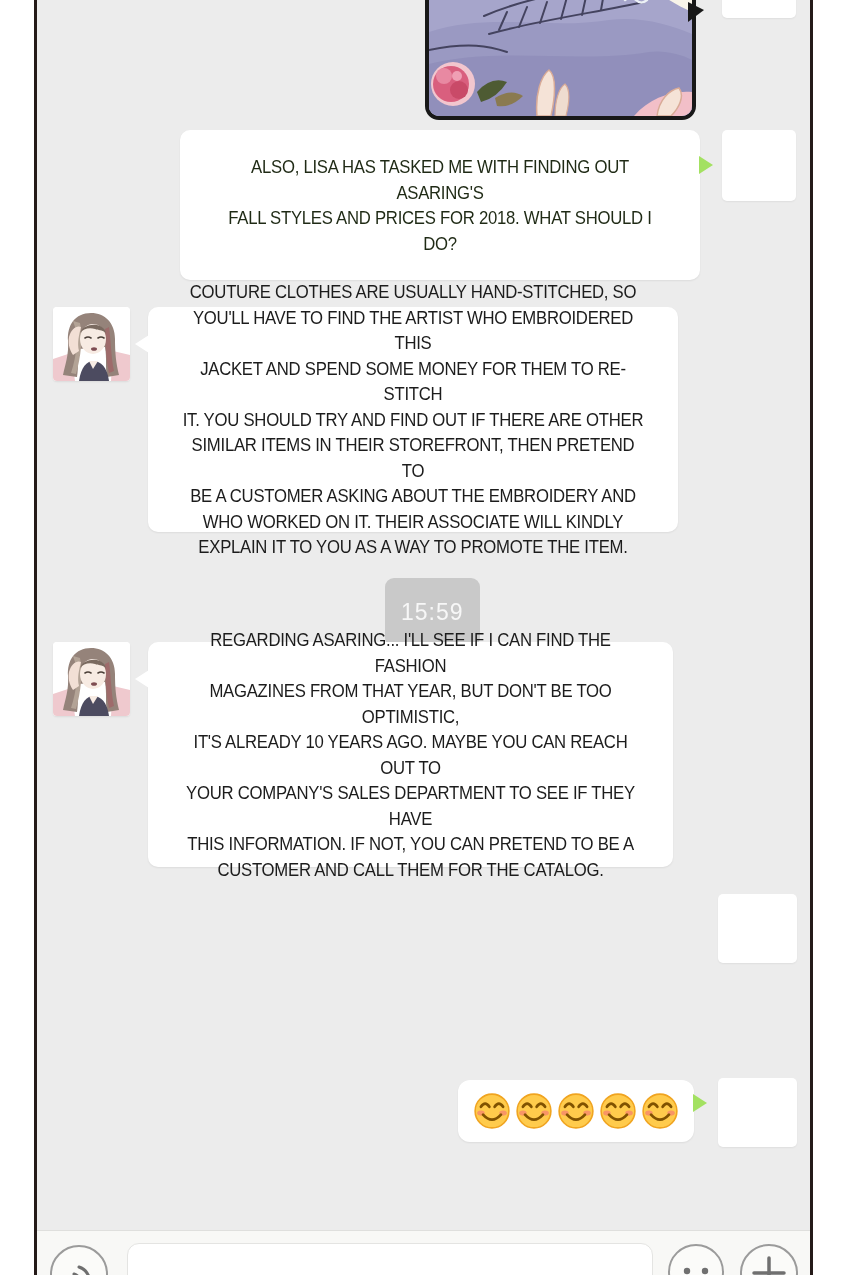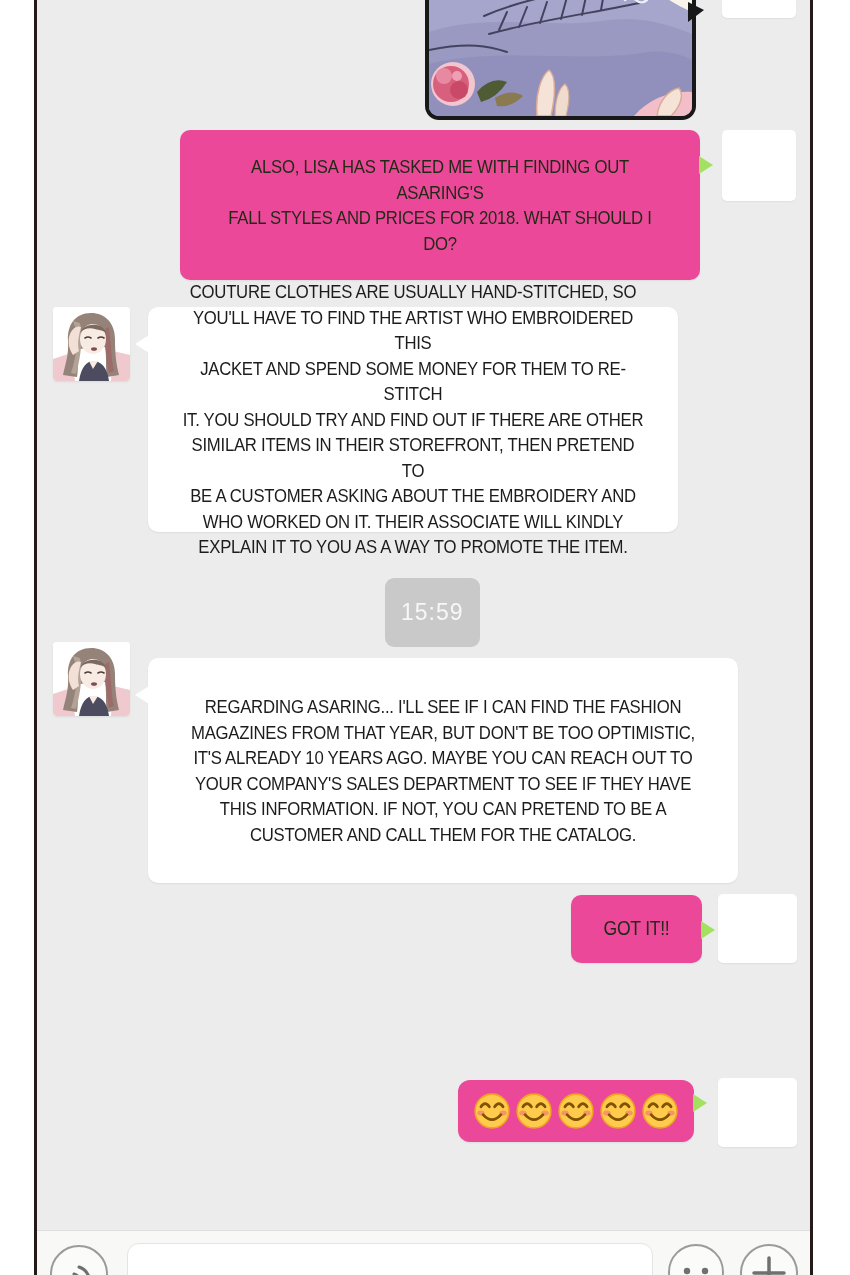--- a/index.html
+++ b/index.html
@@ -14,21 +14,21 @@
   .screen{
     position:absolute;left:37px;top:0;width:773px;height:1275px;
     background:#ececec;overflow:hidden;
   }
   
   .bubble{
     position:absolute;border-radius:10px;
     box-shadow:0 1px 2px rgba(0,0,0,.07);
     display:flex;align-items:center;justify-content:center;
   }
-  .bubble.sent{background:#ec4899;}
+  .bubble.sent{background:#ffffff;}
   .bubble.received{background:#ffffff;}
   .msg-text{
     white-space:pre-line;text-align:center;color:#1f2a15;
     font-size:19px;line-height:25.5px;letter-spacing:-0.3px;
     transform:scaleX(0.88);transform-origin:50% 50%;
     width:114%;
   }
   .received .msg-text{color:#1c1c1c;}
   .tail-right{
     position:absolute;width:0;height:0;
@@ -191,34 +191,30 @@
       <ellipse cx="40" cy="32" rx="13" ry="15" fill="#f7ebe3"></ellipse>
       <path d="M27,26 C30,16 50,14 53,26 C48,22 46,24 42,22 C36,20 30,22 27,26 Z" fill="#7a6a60"></path>
       <path d="M32,31 q3,-2 6,0" stroke="#4a3f38" stroke-width="1.6" fill="none" stroke-linecap="round"></path>
       <path d="M45,31 q3,-2 6,0" stroke="#4a3f38" stroke-width="1.6" fill="none" stroke-linecap="round"></path>
       <ellipse cx="41" cy="42" rx="3" ry="1.8" fill="#7e4c52"></ellipse>
       <path d="M26,74 C28,60 34,54 40,54 C48,54 54,60 56,74 Z" fill="#4c4b60"></path>
       <path d="M36,54 L40,62 L45,54 Z" fill="#f7ebe3"></path>
       <path d="M16,30 C18,22 24,18 28,20 C26,28 24,36 26,44 L20,48 C16,42 15,36 16,30 Z" fill="#f2dfd5"></path>
     </svg>
   </div>
-  <div class="bubble received" style="left:111px;top:642px;width:590px;height:225px;margin-top:16px;">
+  <div class="bubble received" style="left:111px;top:642px;width:525px;height:225px;">
     <div class="tail-left" style="top:28px;"></div>
     <div class="msg-text">REGARDING ASARING... I'LL SEE IF I CAN FIND THE FASHION
 MAGAZINES FROM THAT YEAR, BUT DON'T BE TOO OPTIMISTIC,
 IT'S ALREADY 10 YEARS AGO. MAYBE YOU CAN REACH OUT TO
 YOUR COMPANY'S SALES DEPARTMENT TO SEE IF THEY HAVE
 THIS INFORMATION. IF NOT, YOU CAN PRETEND TO BE A
 CUSTOMER AND CALL THEM FOR THE CATALOG.</div>
   </div>
 
-  <div class="bubble sent" style="left:534px;top:895px;width:131px;height:68px;">
-    <div class="tail-right" style="top:26px;"></div>
-    <div class="msg-text" style="font-size:20px;">GOT IT!!</div>
-  </div>
   <div class="avatar-blank" style="left:681px;top:894px;width:79px;height:69px;"></div>
 
   <div class="bubble sent" style="left:421px;top:1080px;width:236px;height:62px;border-radius:12px;">
     <div class="tail-right" style="top:14px;"></div>
     <div class="emoji-row" id="emoji-row">
         <svg width="38" height="38" viewBox="0 0 36 36">
     <circle cx="18" cy="18" r="16" fill="#ffcb4c" stroke="#f0a420" stroke-width="1.5"></circle>
     <path d="M7.5,14 q4,-6 8,0" stroke="#805200" stroke-width="2.6" fill="none" stroke-linecap="round"></path>
     <path d="M20.5,14 q4,-6 8,0" stroke="#805200" stroke-width="2.6" fill="none" stroke-linecap="round"></path>
     <ellipse cx="7.5" cy="20" rx="3.6" ry="2.4" fill="#f78c6a" opacity="0.85"></ellipse>

